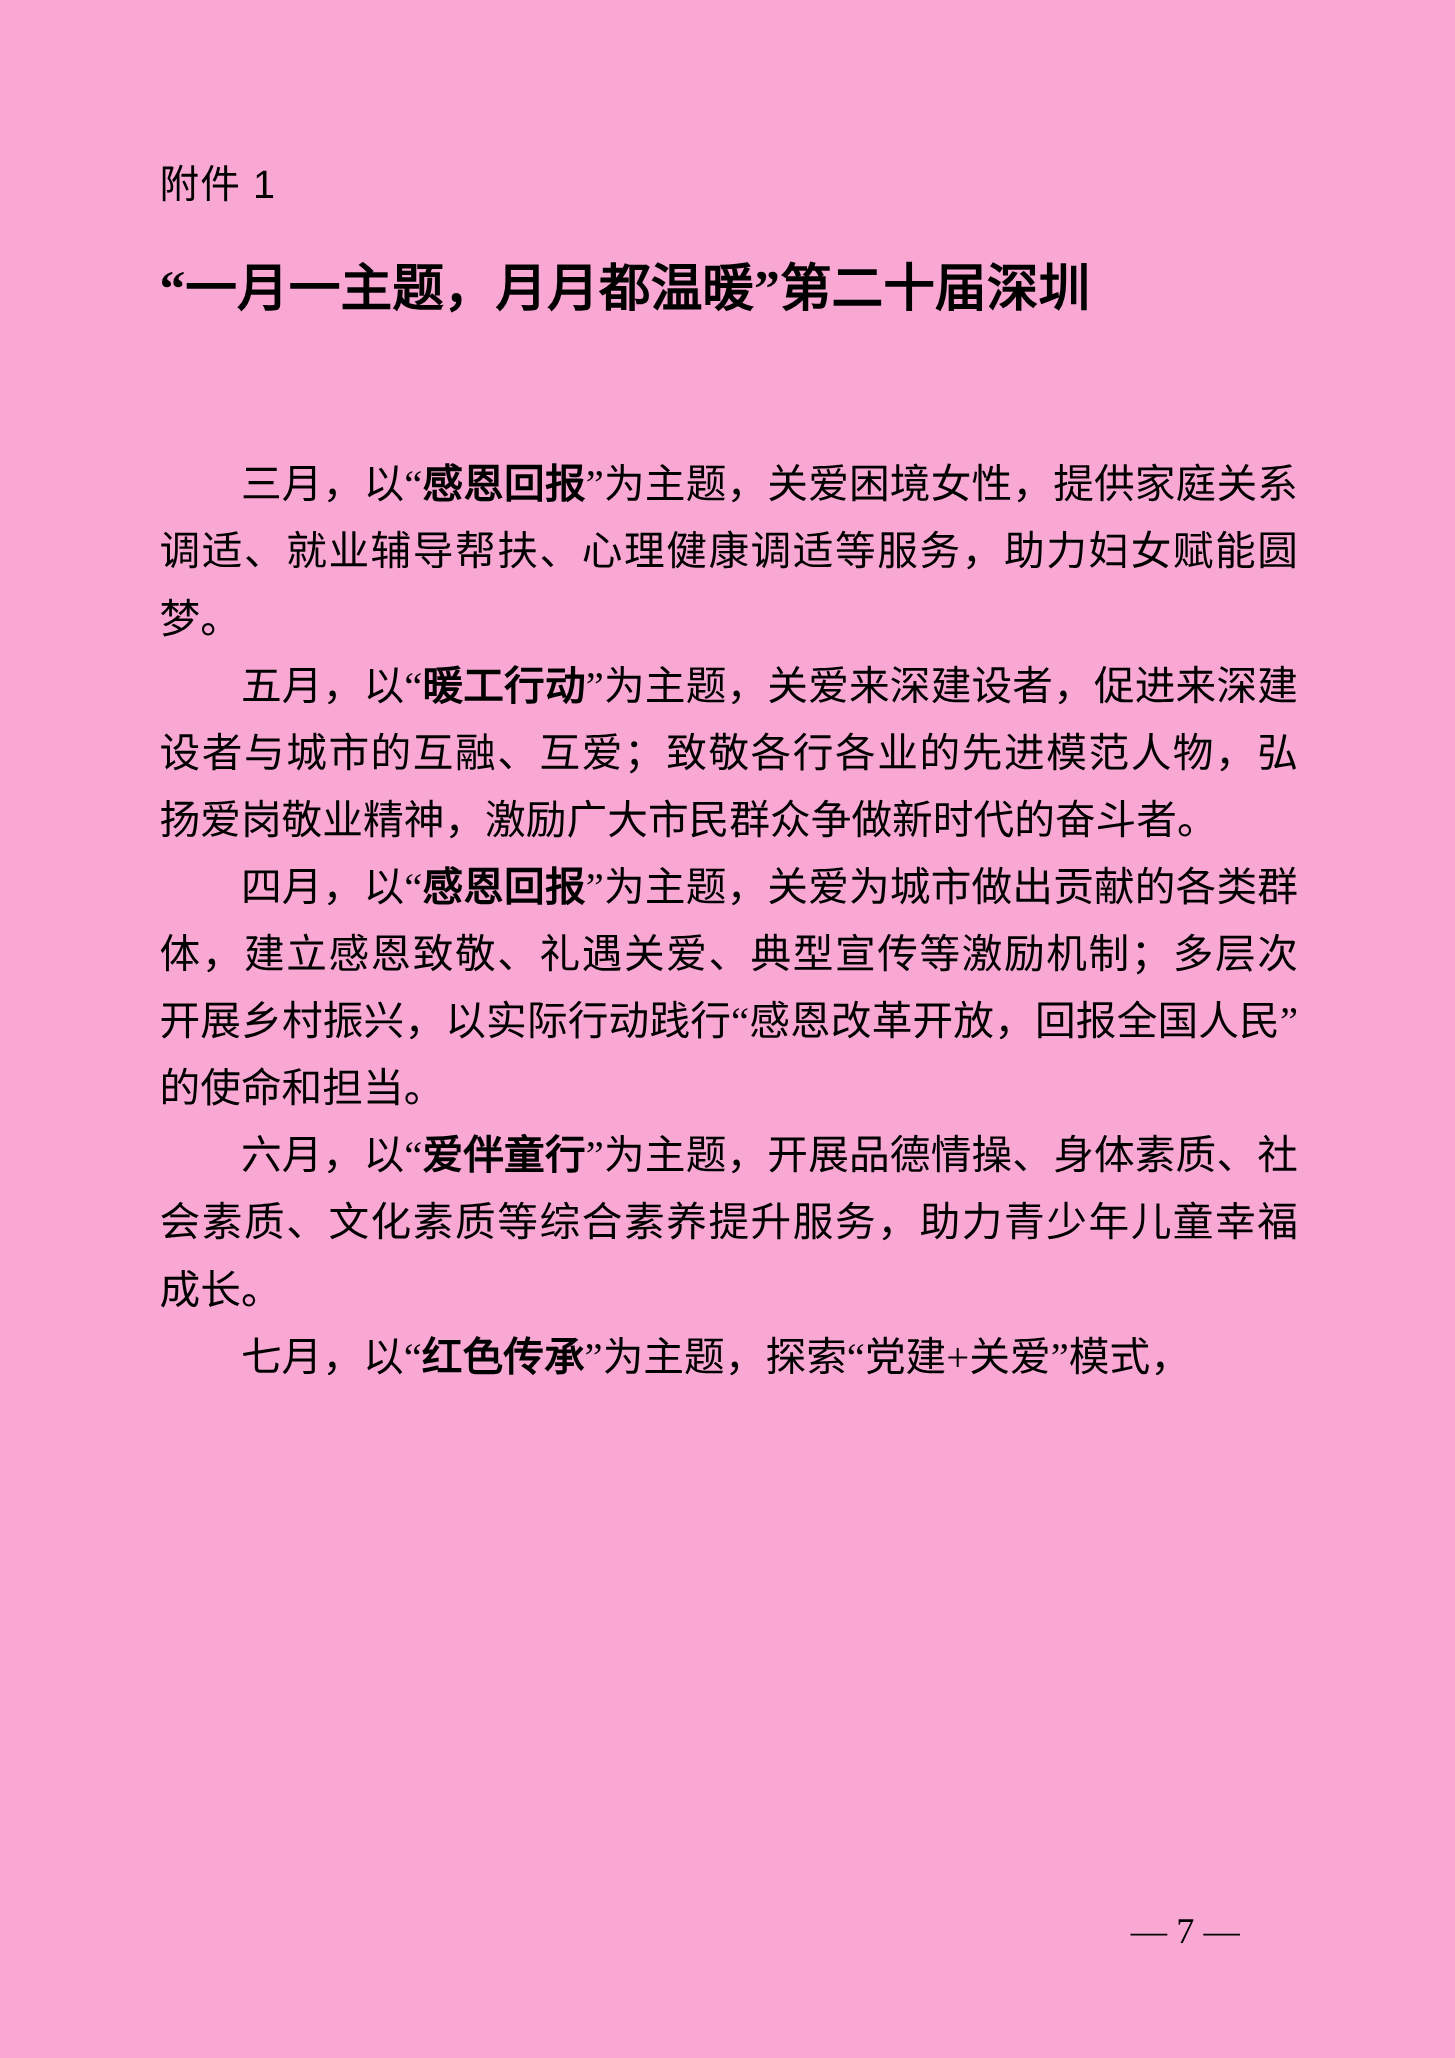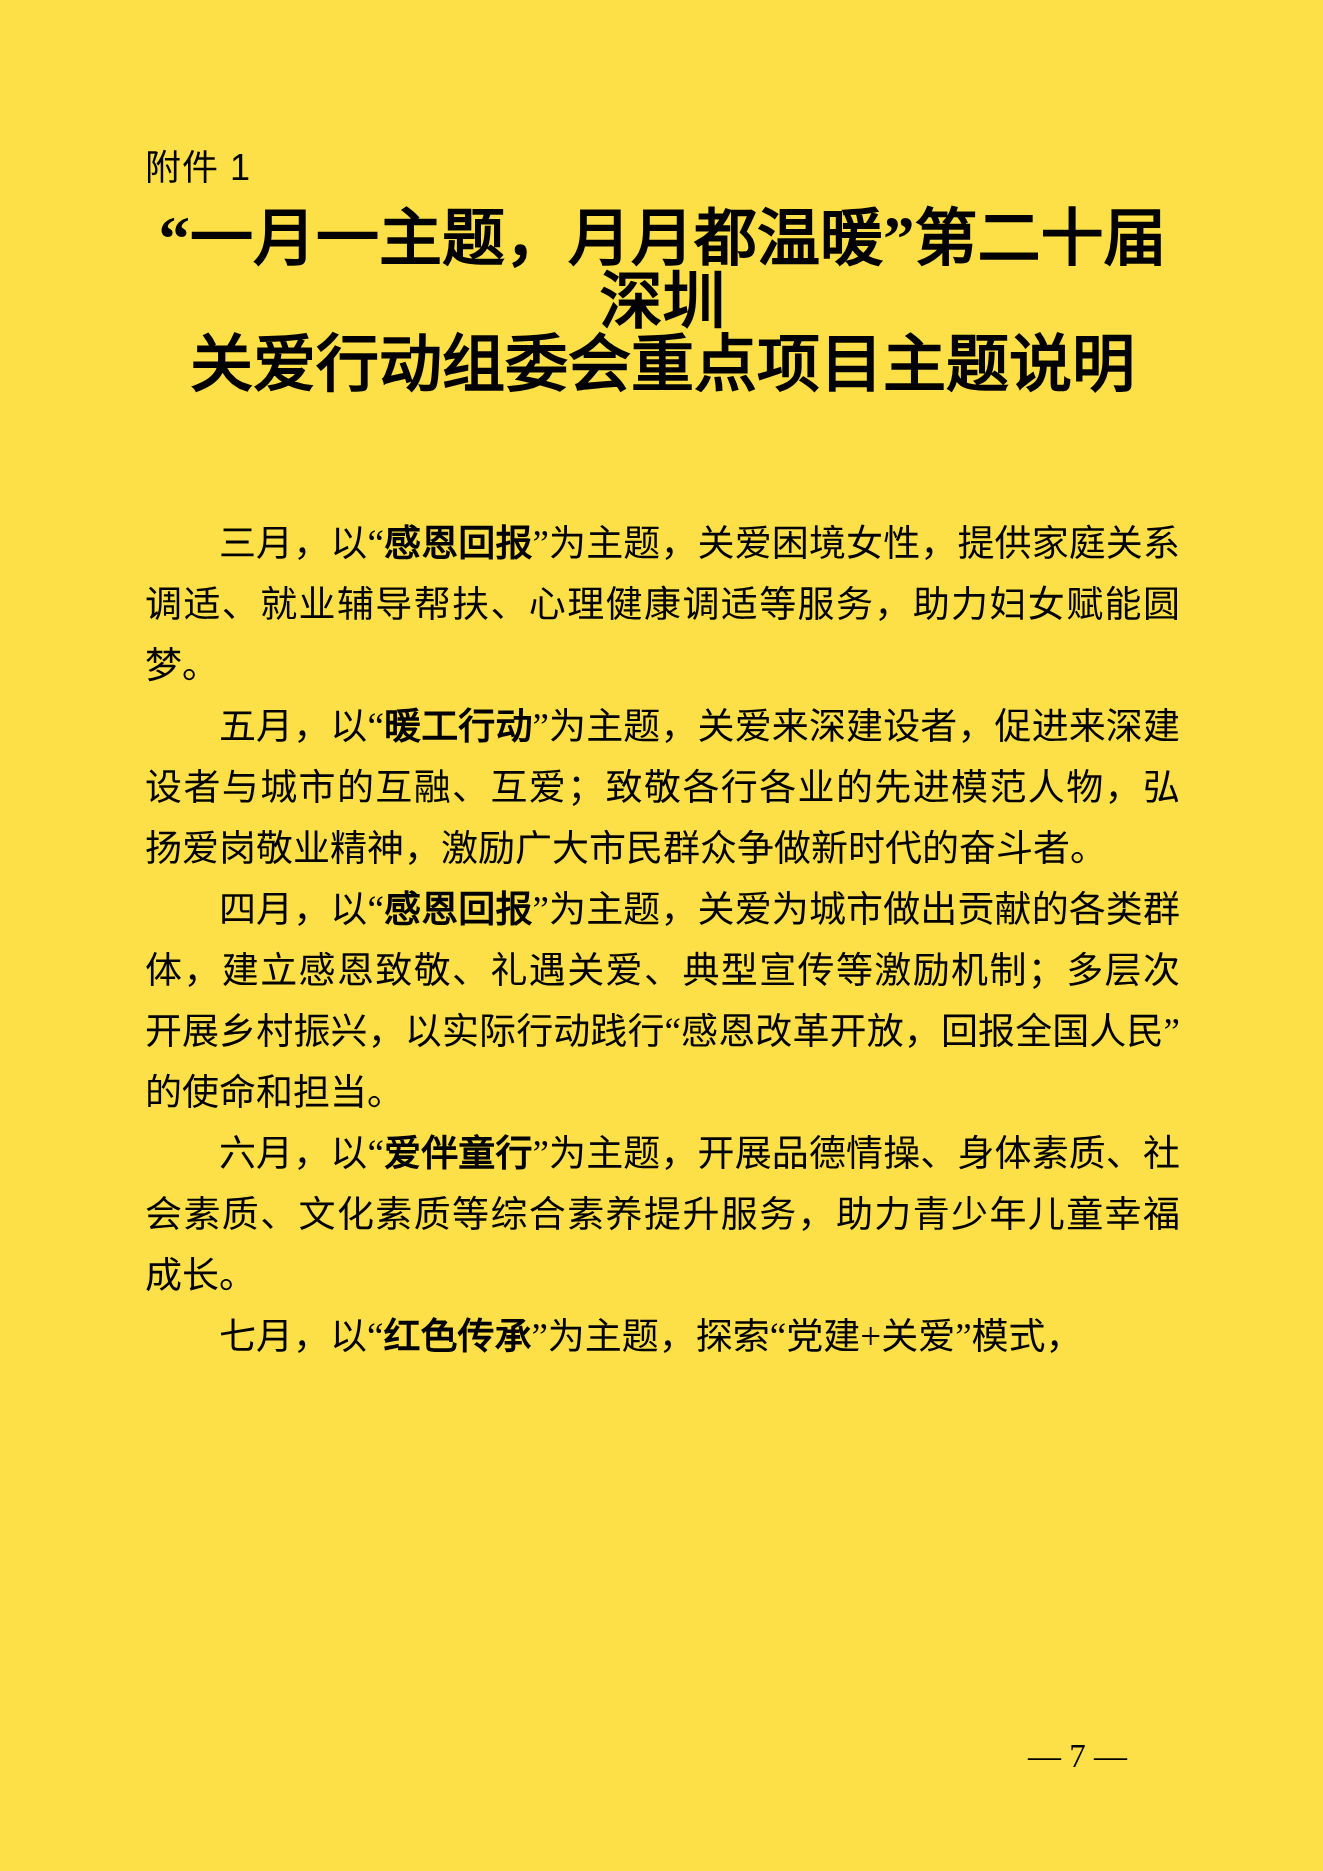--- a/index.html
+++ b/index.html
@@ -5,38 +5,37 @@
   html, body {
     margin: 0;
     padding: 0;
     background: #ffffff;
   }
   .page {
     position: relative;
     width: 1323px;
     height: 1871px;
     margin: 0 auto;
-    background: #fde047;
+    background: #f9a8d4;
     color: #000000;
     box-sizing: border-box;
     padding: 148px 143px 0 145px;
     overflow: hidden;
     font-family: "Liberation Serif", serif;
   }
   .attachment {
     font-family: "Liberation Sans", sans-serif;
     font-size: 36px;
     line-height: 40px;
     letter-spacing: 1px;
   }
   .doc-title {
-    margin: 20px 0 0 0;
-    text-align: center;
+    margin: 44px 0 0 0;
     font-weight: 700;
-    font-size: 63px;
+    font-size: 47px;
     line-height: 63px;
     font-family: "Liberation Serif", serif;
   }
   .doc-title .title-line {
     display: block;
   }
   .body-text {
     margin-top: 116px;
     font-size: 37px;
     line-height: 61px;
@@ -61,21 +60,20 @@
 </style>
 </head>
 <body>
 
 <div class="page">
 
   <div class="attachment">附件 1</div>
 
   <h1 class="doc-title">
     <span class="title-line">“一月一主题，月月都温暖”第二十届深圳</span>
-    <span class="title-line">关爱行动组委会重点项目主题说明</span>
   </h1>
 
   <div class="body-text">
       <p><span>三月，以“</span><span class="bold">感恩回报</span><span>”为主题，关爱困境女性，提供家庭关系调适、就业辅导帮扶、心理健康调适等服务，助力妇女赋能圆梦。</span></p>
       <p><span>五月，以“</span><span class="bold">暖工行动</span><span>”为主题，关爱来深建设者，促进来深建设者与城市的互融、互爱；致敬各行各业的先进模范人物，弘扬爱岗敬业精神，激励广大市民群众争做新时代的奋斗者。</span></p>
       <p><span>四月，以“</span><span class="bold">感恩回报</span><span>”为主题，关爱为城市做出贡献的各类群体，建立感恩致敬、礼遇关爱、典型宣传等激励机制；多层次开展乡村振兴，以实际行动践行“感恩改革开放，回报全国人民”的使命和担当。</span></p>
       <p><span>六月，以“</span><span class="bold">爱伴童行</span><span>”为主题，开展品德情操、身体素质、社会素质、文化素质等综合素养提升服务，助力青少年儿童幸福成长。</span></p>
       <p><span>七月，以“</span><span class="bold">红色传承</span><span>”为主题，探索“党建+关爱”模式，</span></p>
     </div>
 

